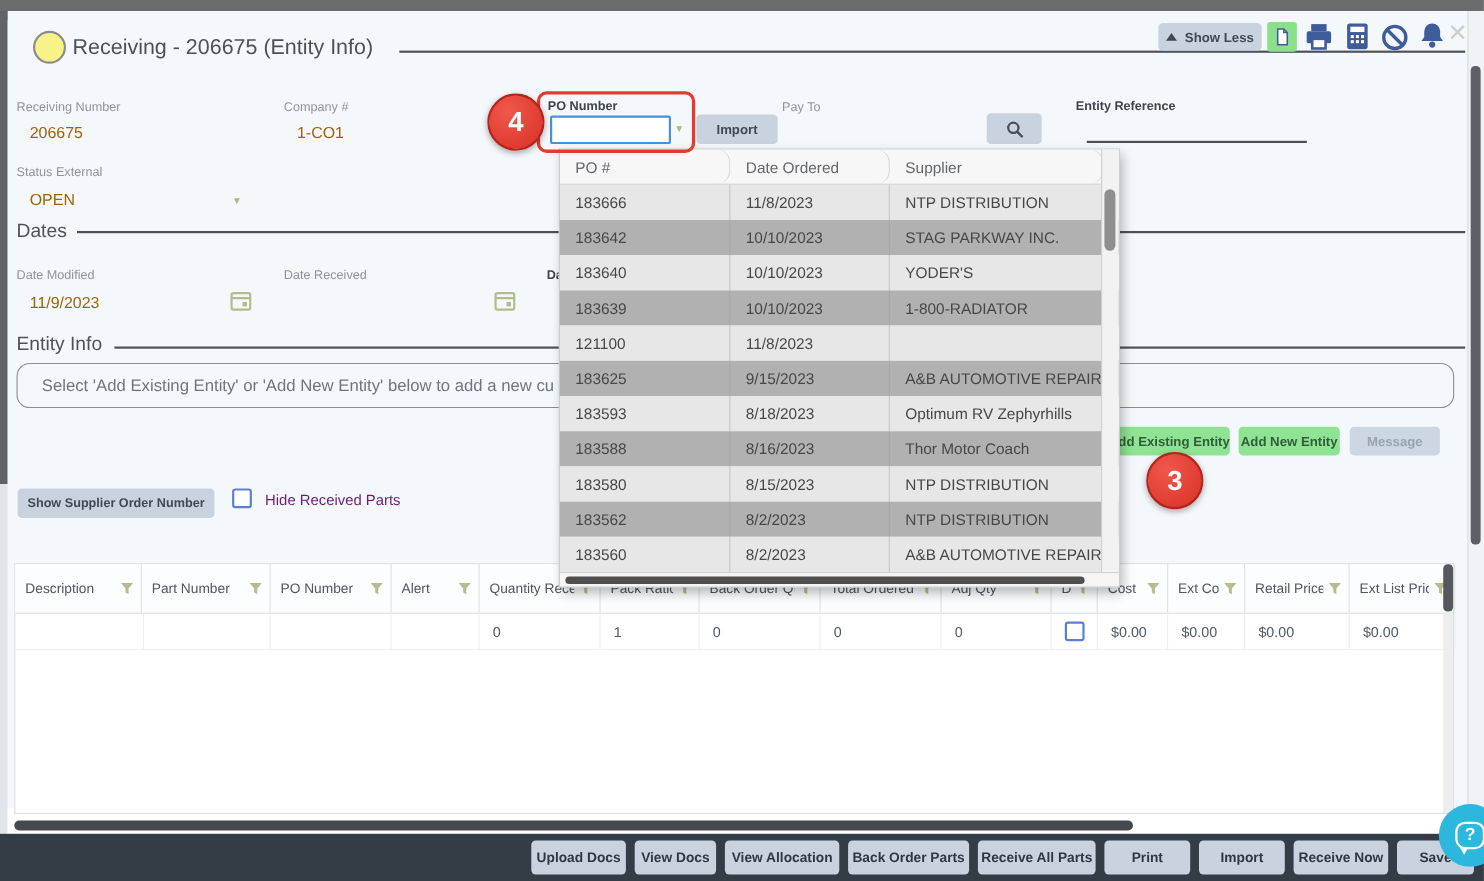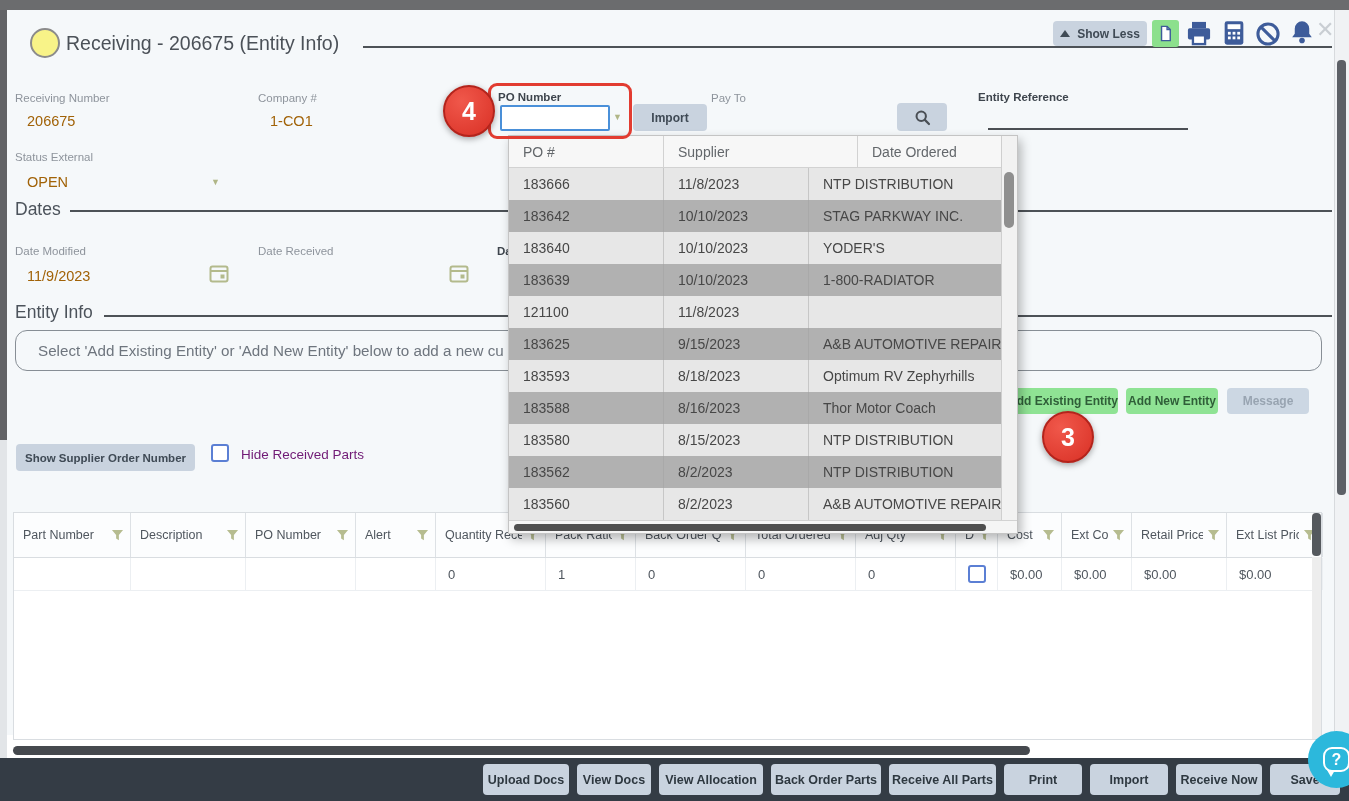--- a/index.html
+++ b/index.html
@@ -15,21 +15,21 @@
   .btn-gray{background:#c9d3df;color:#3f4a55;font-size:12px;}
   .btn-green{background:#8fe394;color:#2f5e38;font-size:12px;}
   .btn-disabled{background:#ccd7e3;color:#98a4b1;font-size:12px;}
   .cbx{width:18px;height:18px;border:2px solid #5b7fd4;border-radius:3px;background:#fff;}
   .combo-arrow{font-size:9px;color:#b0b687;}
   
   #po-dropdown{position:absolute;left:508px;top:135px;width:510px;z-index:10;
     box-shadow:3px 5px 10px rgba(0,0,0,.28);border:1px solid #c4c4c4;background:#fff;}
   .dd-header{display:flex;height:32px;background:#f7f7f7;border-bottom:1px solid #d2d2d2;}
   .dd-hcell{display:flex;align-items:center;padding-left:14px;font-size:14px;color:#63676b;
-    border-right:1px solid #d2d2d2;white-space:nowrap;overflow:hidden;}
+    border-right:1px solid #d2d2d2;white-space:nowrap;overflow:hidden;border-radius:12px;}
   .dd-row{display:flex;}
   .dd-light{background:#e7e7e7;}
   .dd-dark{background:#b1b1b1;}
   .dd-cell{height:32px;display:flex;align-items:center;padding-left:14px;font-size:14px;color:#474747;
     border-right:1px solid rgba(160,160,160,.45);white-space:nowrap;overflow:hidden;}
   #dd-vtrack{position:absolute;right:0;top:0;width:16px;height:384px;background:#f2f2f2;border-left:1px solid #cfcfcf;}
   #dd-vthumb{position:absolute;right:3px;top:36px;width:10px;height:56px;background:#8f8f8f;border-radius:5px;}
   #dd-hscroll{position:relative;height:13px;background:#f5f5f5;border-top:1px solid #d2d2d2;}
   #dd-hthumb{position:absolute;left:5px;top:3px;width:472px;height:7px;background:#4f4f4f;border-radius:4px;}
   
@@ -179,28 +179,28 @@
 <div class="abs btn btn-green" style="left:1008px;top:388px;width:110px;height:26px;">Add Existing Entity</div>
 <div class="abs btn btn-green" style="left:1126px;top:388px;width:92px;height:26px;">Add New Entity</div>
 <div class="abs btn btn-disabled" style="left:1227px;top:388px;width:82px;height:26px;">Message</div>
 
 <div class="abs btn btn-gray" style="left:16px;top:444px;width:179px;height:27px;font-size:11.5px;">Show Supplier Order Number</div>
 <div class="abs cbx" style="left:211px;top:444px;"></div>
 <div class="abs" style="left:241px;top:447px;font-size:13.5px;color:#701a75;white-space:nowrap;">Hide Received Parts</div>
 
 <div id="parts-table">
   <div id="pt-header">
+      <div class="pt-hcell" style="width: 115px;">
+        <span style="overflow: hidden;">Description</span>
+        <svg width="13" height="12" viewBox="0 0 14 13" style="flex-shrink:0;">
+          <path d="M1 1h12L8.5 6.6v5.6l-3-1.8V6.6z" fill="#b6bc90"></path>
+        </svg>
+      </div>
       <div class="pt-hcell" style="width: 117px;">
         <span style="overflow: hidden;">Part Number</span>
-        <svg width="13" height="12" viewBox="0 0 14 13" style="flex-shrink:0;">
-          <path d="M1 1h12L8.5 6.6v5.6l-3-1.8V6.6z" fill="#b6bc90"></path>
-        </svg>
-      </div>
-      <div class="pt-hcell" style="width: 115px;">
-        <span style="overflow: hidden;">Description</span>
         <svg width="13" height="12" viewBox="0 0 14 13" style="flex-shrink:0;">
           <path d="M1 1h12L8.5 6.6v5.6l-3-1.8V6.6z" fill="#b6bc90"></path>
         </svg>
       </div>
       <div class="pt-hcell" style="width: 110px;">
         <span style="overflow: hidden;">PO Number</span>
         <svg width="13" height="12" viewBox="0 0 14 13" style="flex-shrink:0;">
           <path d="M1 1h12L8.5 6.6v5.6l-3-1.8V6.6z" fill="#b6bc90"></path>
         </svg>
       </div>
@@ -314,22 +314,22 @@
     <div id="help-tail"></div>
   </div>
 </div>
 
 <div class="abs" style="left:1334px;top:10px;width:15px;height:748px;background:#f0f2f4;border-left:1px solid #d7dadd;"></div>
 <div class="abs" style="left:1337px;top:60px;width:9px;height:435px;background:#5c6066;border-radius:4px;"></div>
 
 <div id="po-dropdown">
   <div class="dd-header" id="dd-header-cells">
       <div class="dd-hcell" style="width: 155px;">PO #</div>
+      <div class="dd-hcell" style="width: 145px;">Date Ordered</div>
       <div class="dd-hcell" style="width: 194px;">Supplier</div>
-      <div class="dd-hcell" style="width: 145px;">Date Ordered</div>
     </div>
   <div id="dd-body" style="position:relative;">
       <div class="dd-row dd-light">
         <div class="dd-cell" style="width: 155px;">183666</div>
         <div class="dd-cell" style="width: 145px;">11/8/2023</div>
         <div class="dd-cell" style="width: 194px;">NTP DISTRIBUTION</div>
       </div>
       <div class="dd-row dd-dark">
         <div class="dd-cell" style="width: 155px;">183642</div>
         <div class="dd-cell" style="width: 145px;">10/10/2023</div>

